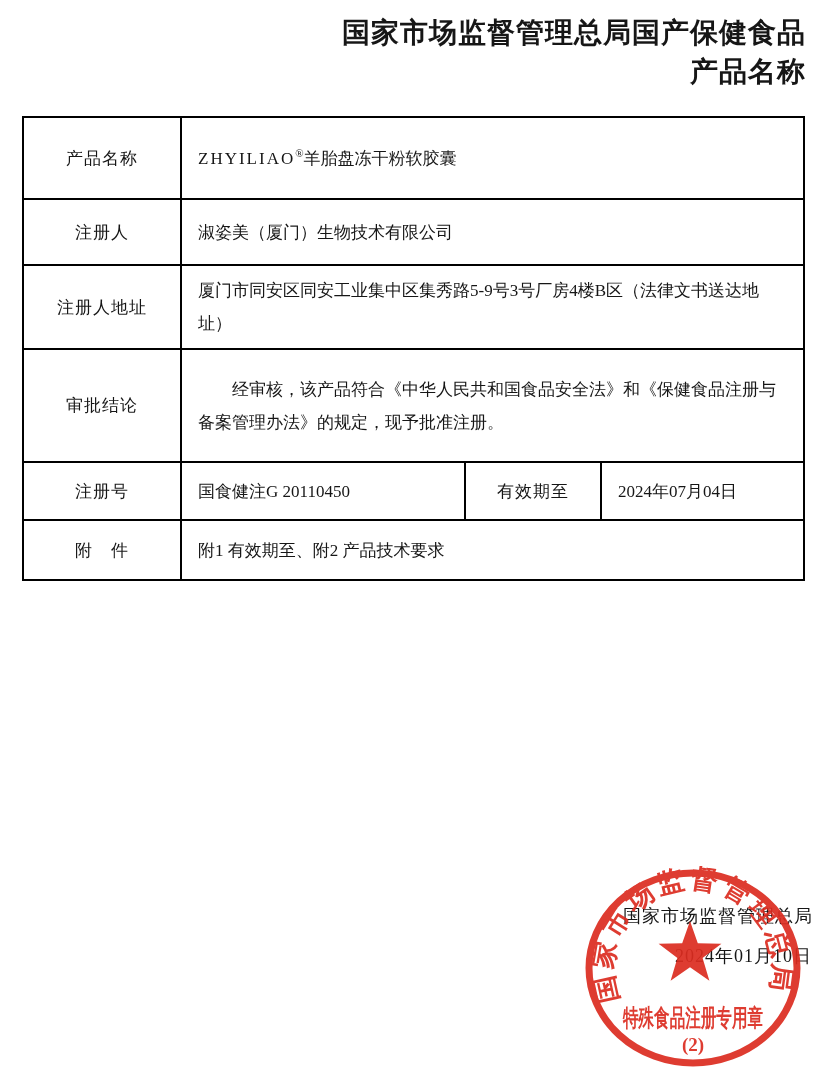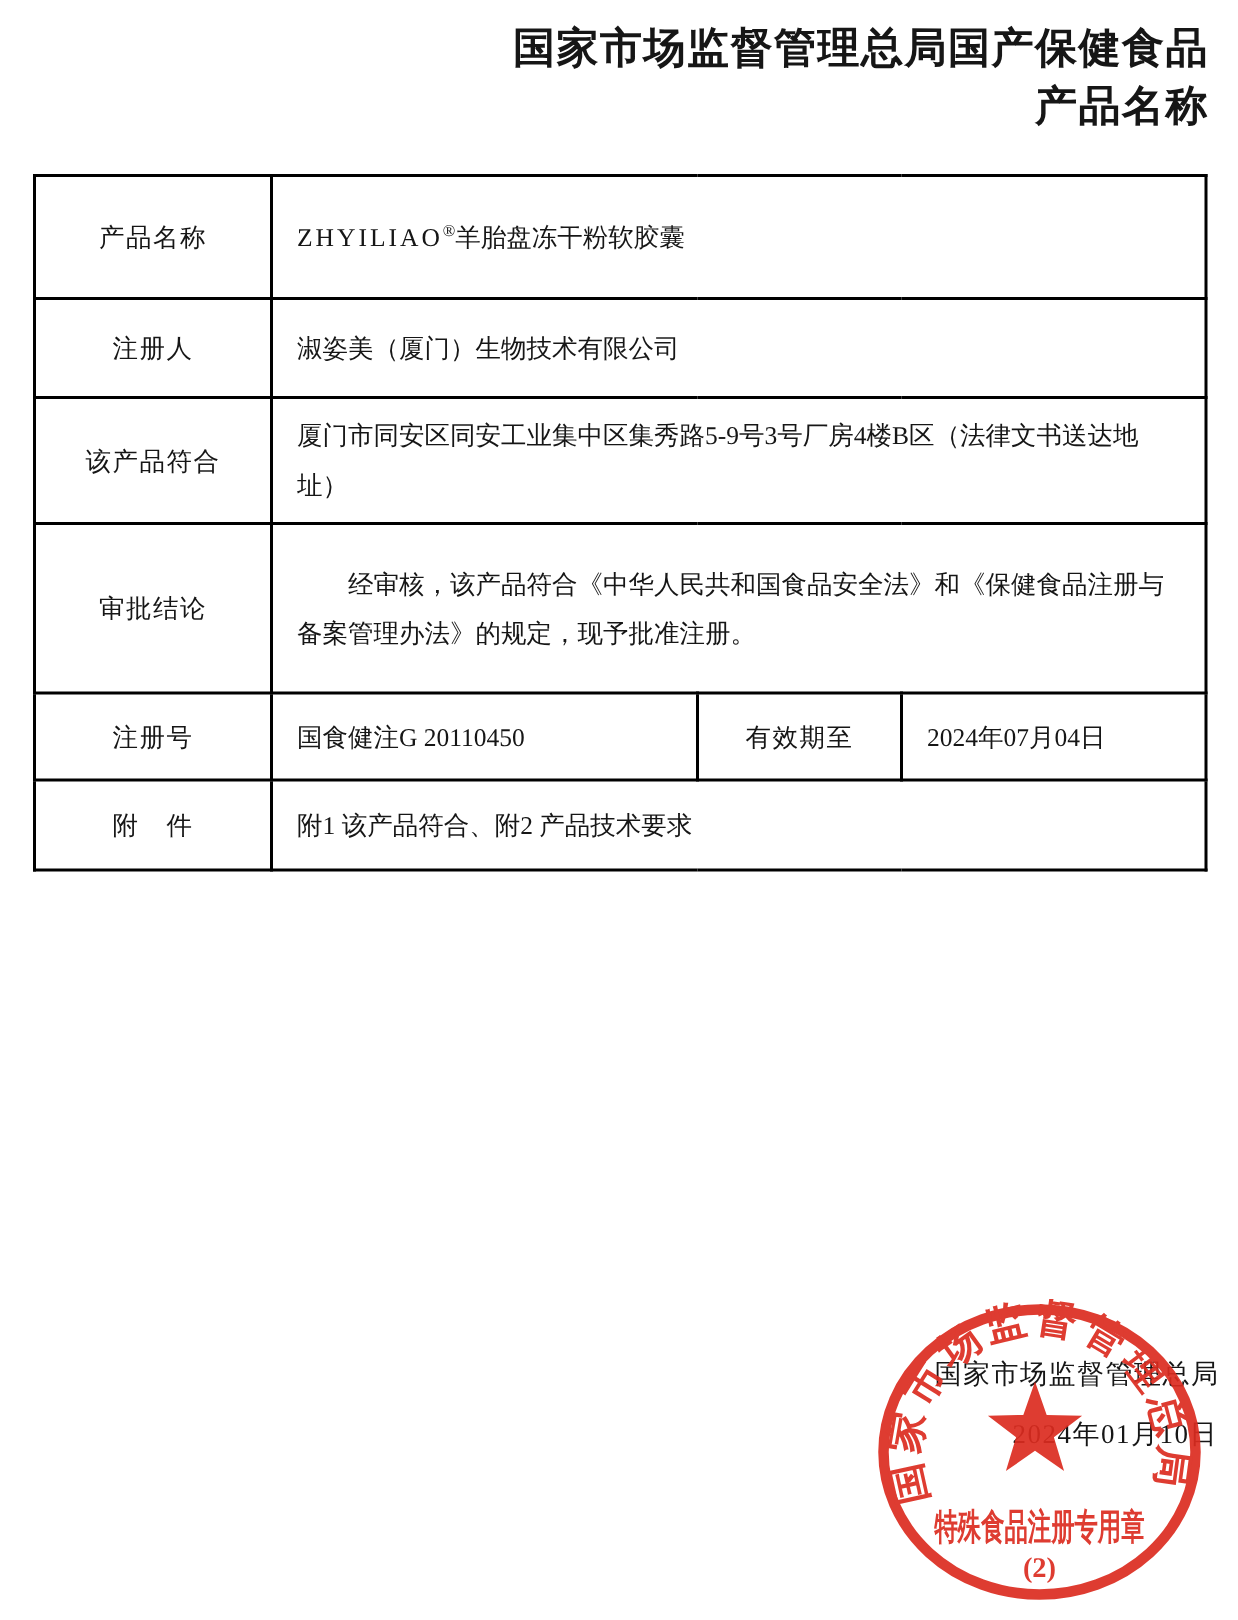--- a/index.html
+++ b/index.html
@@ -96,36 +96,36 @@
     <tbody>
         <tr style="height:82px">
       <td class="label-cell">产品名称</td>
       <td class="value-cell" colspan="3"><span style="letter-spacing:2px">ZHYILIAO</span><span class="reg">®</span><span>羊胎盘冻干粉软胶囊</span></td>
     </tr>
     <tr style="height:66px">
       <td class="label-cell">注册人</td>
       <td class="value-cell" colspan="3">淑姿美（厦门）生物技术有限公司</td>
     </tr>
     <tr style="height:84px">
-      <td class="label-cell">该产品符合</td>
+      <td class="label-cell">注册人地址</td>
       <td class="value-cell" colspan="3">厦门市同安区同安工业集中区集秀路5-9号3号厂房4楼B区（法律文书送达地址）</td>
     </tr>
     <tr style="height:113px">
       <td class="label-cell">审批结论</td>
       <td class="value-cell indent-first" colspan="3">经审核，该产品符合《中华人民共和国食品安全法》和《保健食品注册与备案管理办法》的规定，现予批准注册。</td>
     </tr>
     <tr style="height:58px">
       <td class="label-cell">注册号</td>
       <td class="value-cell">国食健注G 20110450</td>
       <td class="label-cell">有效期至</td>
       <td class="value-cell">2024年07月04日</td>
     </tr>
     <tr style="height:60px">
       <td class="label-cell">附　件</td>
-      <td class="value-cell" colspan="3">附1 该产品符合、附2 产品技术要求</td>
+      <td class="value-cell" colspan="3">附1 有效期至、附2 产品技术要求</td>
     </tr>
   </tbody>
     </table>
 
   <div class="footer-issuer">国家市场监督管理总局</div>
   <div class="footer-date">2024年01月10日</div>
 
   <svg class="seal" viewBox="0 0 228 204" xmlns="http://www.w3.org/2000/svg">
     <ellipse cx="113" cy="102" rx="104" ry="95" fill="none" stroke="#dc2c20" stroke-width="7"></ellipse>
     <polygon fill="#dc2c20" points="110,55 117.8,77.3 141.4,77.8 122.6,92.1 129.4,114.7 110,101.2 90.6,114.7 97.4,92.1 78.6,77.8 102.2,77.3"></polygon>

